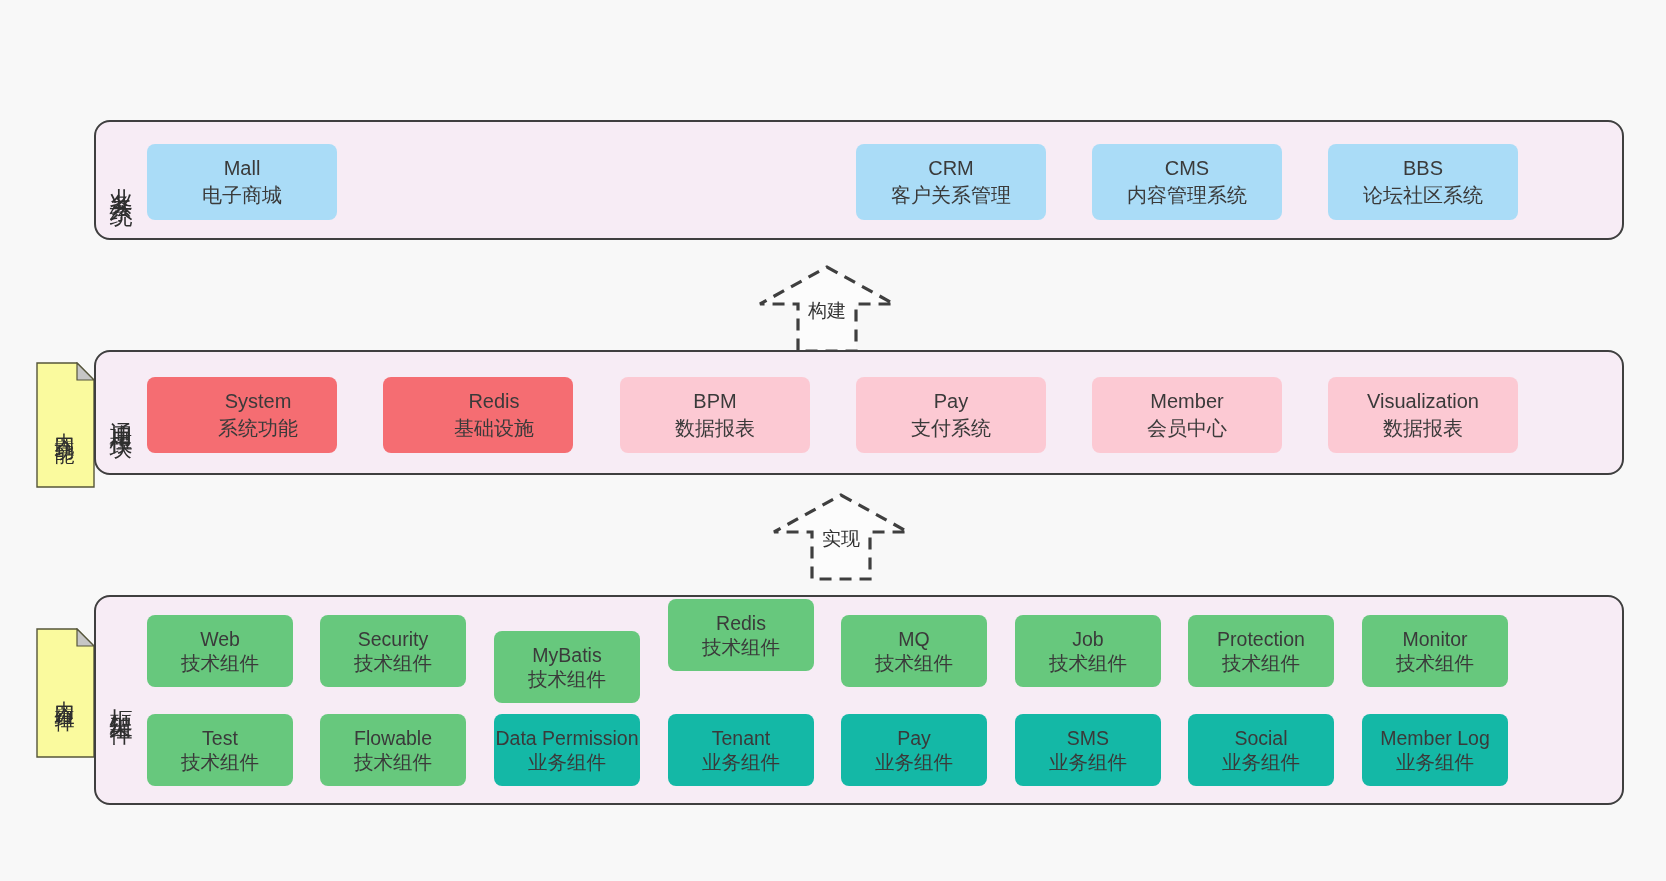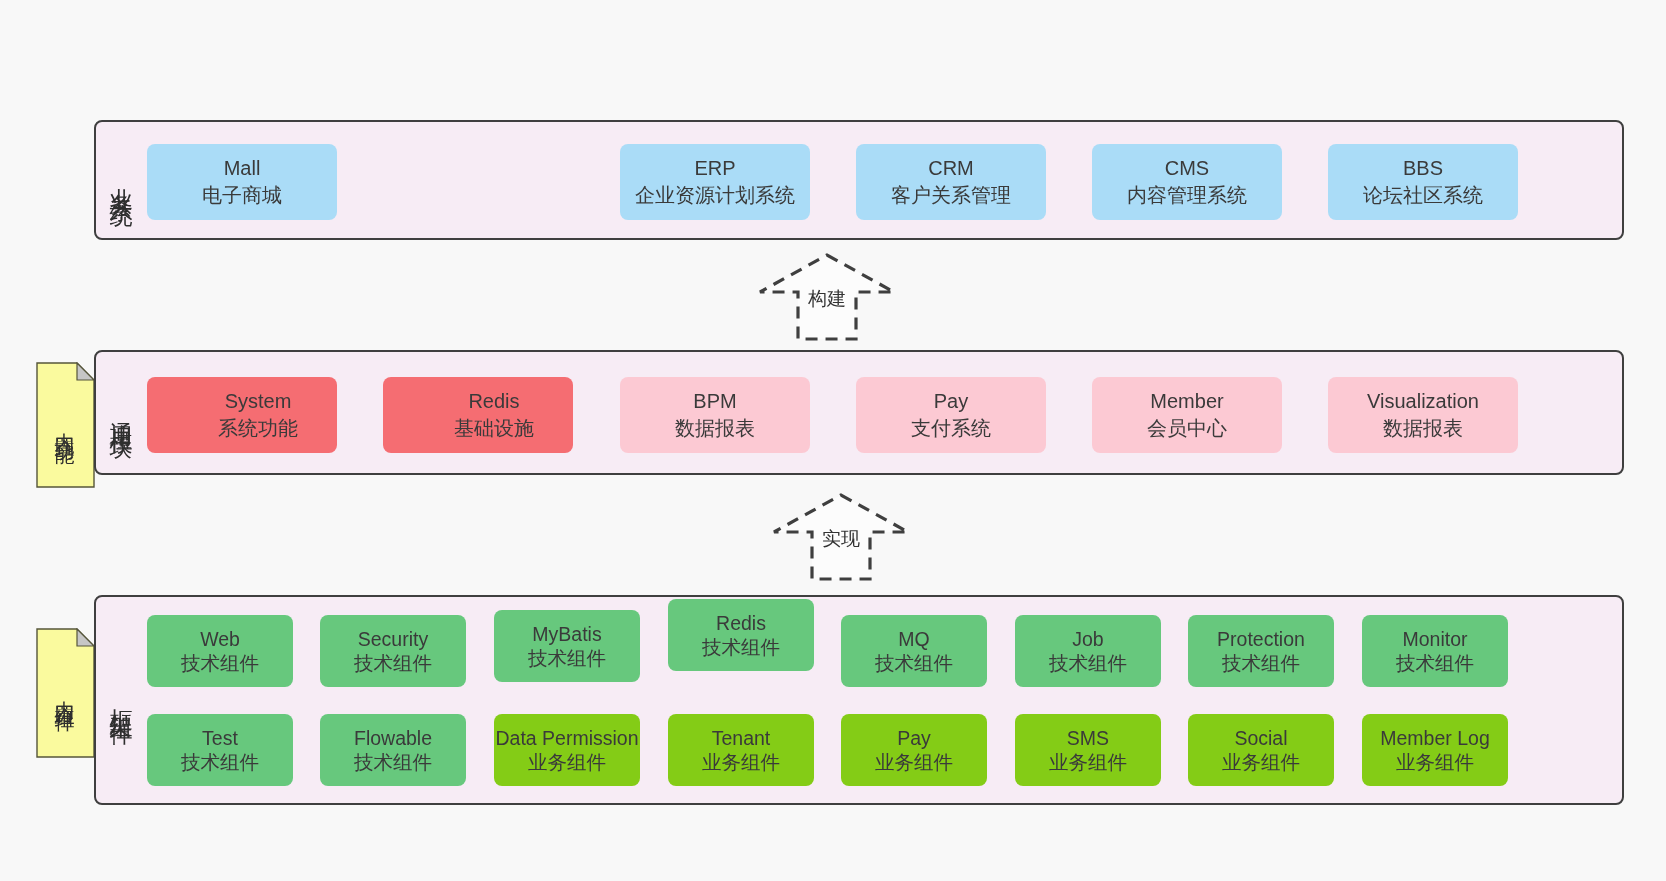--- a/index.html
+++ b/index.html
@@ -2,39 +2,39 @@
 <html><head>
 <meta charset="utf-8">
 <style>
   * { margin:0; padding:0; box-sizing:border-box; }
   html,body { background:#f8f8f8; }
   body { font-family:"Liberation Sans","DejaVu Sans",sans-serif; }
   .canvas { position:relative; width:1666px; height:881px; background:#f8f8f8; overflow:hidden; }
 
   
   .band { position:absolute; left:94px; width:1530px; background:#f7ecf5;
-          border:2px solid #3f3f3f; border-radius:8px; z-index:1; }
+          border:2px solid #3f3f3f; border-radius:16px; z-index:1; }
   .band-label { position:absolute; left:9px; top:0; height:100%; width:34px;
                 display:flex; align-items:center; justify-content:center; }
   .band-label span { writing-mode:vertical-lr; text-orientation:upright;
                      font-size:23px; letter-spacing:5px; color:#2e2e2e; }
 
   
   .box { position:absolute; border-radius:8px; display:flex; flex-direction:column;
          align-items:center; justify-content:center; text-align:center; color:#3a3a3a; }
   .box .ln { font-size:20px; line-height:27px; }
   .b-top, .b-mid { width:190px; height:76px; top:22px; }
   .b-mid { top:25px; }
   .b-bot { width:146px; height:72px; }
   .b-bot .ln { line-height:24px; font-size:19.5px; }
   .v-blue  { background:#aadcf7; }
   .v-red   { background:#f56d72;padding-left:32px; }
   .v-pink  { background:#fcc9d3; }
   .v-green { background:#67c87d; }
-  .v-greenlight { background:#84cc16; }
+  .v-greenlight { background:#14b8a6; }
 
   
   .sticky { position:absolute; left:36px; width:59px; z-index:0; }
   .sticky svg { position:absolute; left:0; top:0; }
   .sticky .stext { position:absolute; left:0; top:0; width:100%; height:100%;
                    display:flex; align-items:center; justify-content:center; }
   .sticky .stext span { writing-mode:vertical-lr; text-orientation:upright;
                         font-size:20px; letter-spacing:4px; color:#2e2e2e; }
 
   
@@ -50,39 +50,35 @@
 <div class="canvas">
 
   <div class="band" style="top:120px;height:120px;">
     <div class="band-label">
       <span>业务系统</span>
     </div>
     <div class="box b-top v-blue" style="left:51px">
       <div class="ln">Mall</div>
       <div class="ln">电子商城</div>
     </div>
-    <div class="box b-top v-blue" style="left:524px">
-      <div class="ln">ERP</div>
-      <div class="ln">企业资源计划系统</div>
-    </div>
     <div class="box b-top v-blue" style="left:760px">
       <div class="ln">CRM</div>
       <div class="ln">客户关系管理</div>
     </div>
     <div class="box b-top v-blue" style="left:996px">
       <div class="ln">CMS</div>
       <div class="ln">内容管理系统</div>
     </div>
     <div class="box b-top v-blue" style="left:1232px">
       <div class="ln">BBS</div>
       <div class="ln">论坛社区系统</div>
     </div>
   </div>
 
-  <div class="arrow" style="left:757px;top:252px;">
+  <div class="arrow" style="left:757px;top:264px;">
     <svg width="140" height="90" viewBox="0 0 140 90">
       <path d="M70 3 L137 40 L99 40 L99 87 L41 87 L41 40 L3 40 Z" fill="#fcfcfc" stroke="#3f3f3f" stroke-width="3.2" stroke-dasharray="12 8"></path>
     </svg>
     <div class="alabel">构建</div>
   </div>
 
   <div class="sticky" style="top:362px;height:126px;">
     <svg width="59" height="126" viewBox="0 0 59 126">
       <path d="M1 1 L41 1 L58 18 L58 125 L1 125 Z" fill="#fafa9e" stroke="#55553a" stroke-width="1.4"></path>
       <path d="M41 1 L41 18 L58 18 Z" fill="#c6c6c6" stroke="#55553a" stroke-width="1.2"></path>
@@ -145,21 +141,21 @@
     </div>
 
     <div class="box b-bot v-green" style="left:51px;top:18px">
       <div class="ln">Web</div>
       <div class="ln">技术组件</div>
     </div>
     <div class="box b-bot v-green" style="left:224px;top:18px">
       <div class="ln">Security</div>
       <div class="ln">技术组件</div>
     </div>
-    <div class="box b-bot v-green" style="left:398px;top:13px">
+    <div class="box b-bot v-green" style="left:398px;top:34px">
       <div class="ln">MyBatis</div>
       <div class="ln">技术组件</div>
     </div>
     <div class="box b-bot v-green" style="left:572px;top:2px">
       <div class="ln">Redis</div>
       <div class="ln">技术组件</div>
     </div>
     <div class="box b-bot v-green" style="left:745px;top:18px">
       <div class="ln">MQ</div>
       <div class="ln">技术组件</div>

